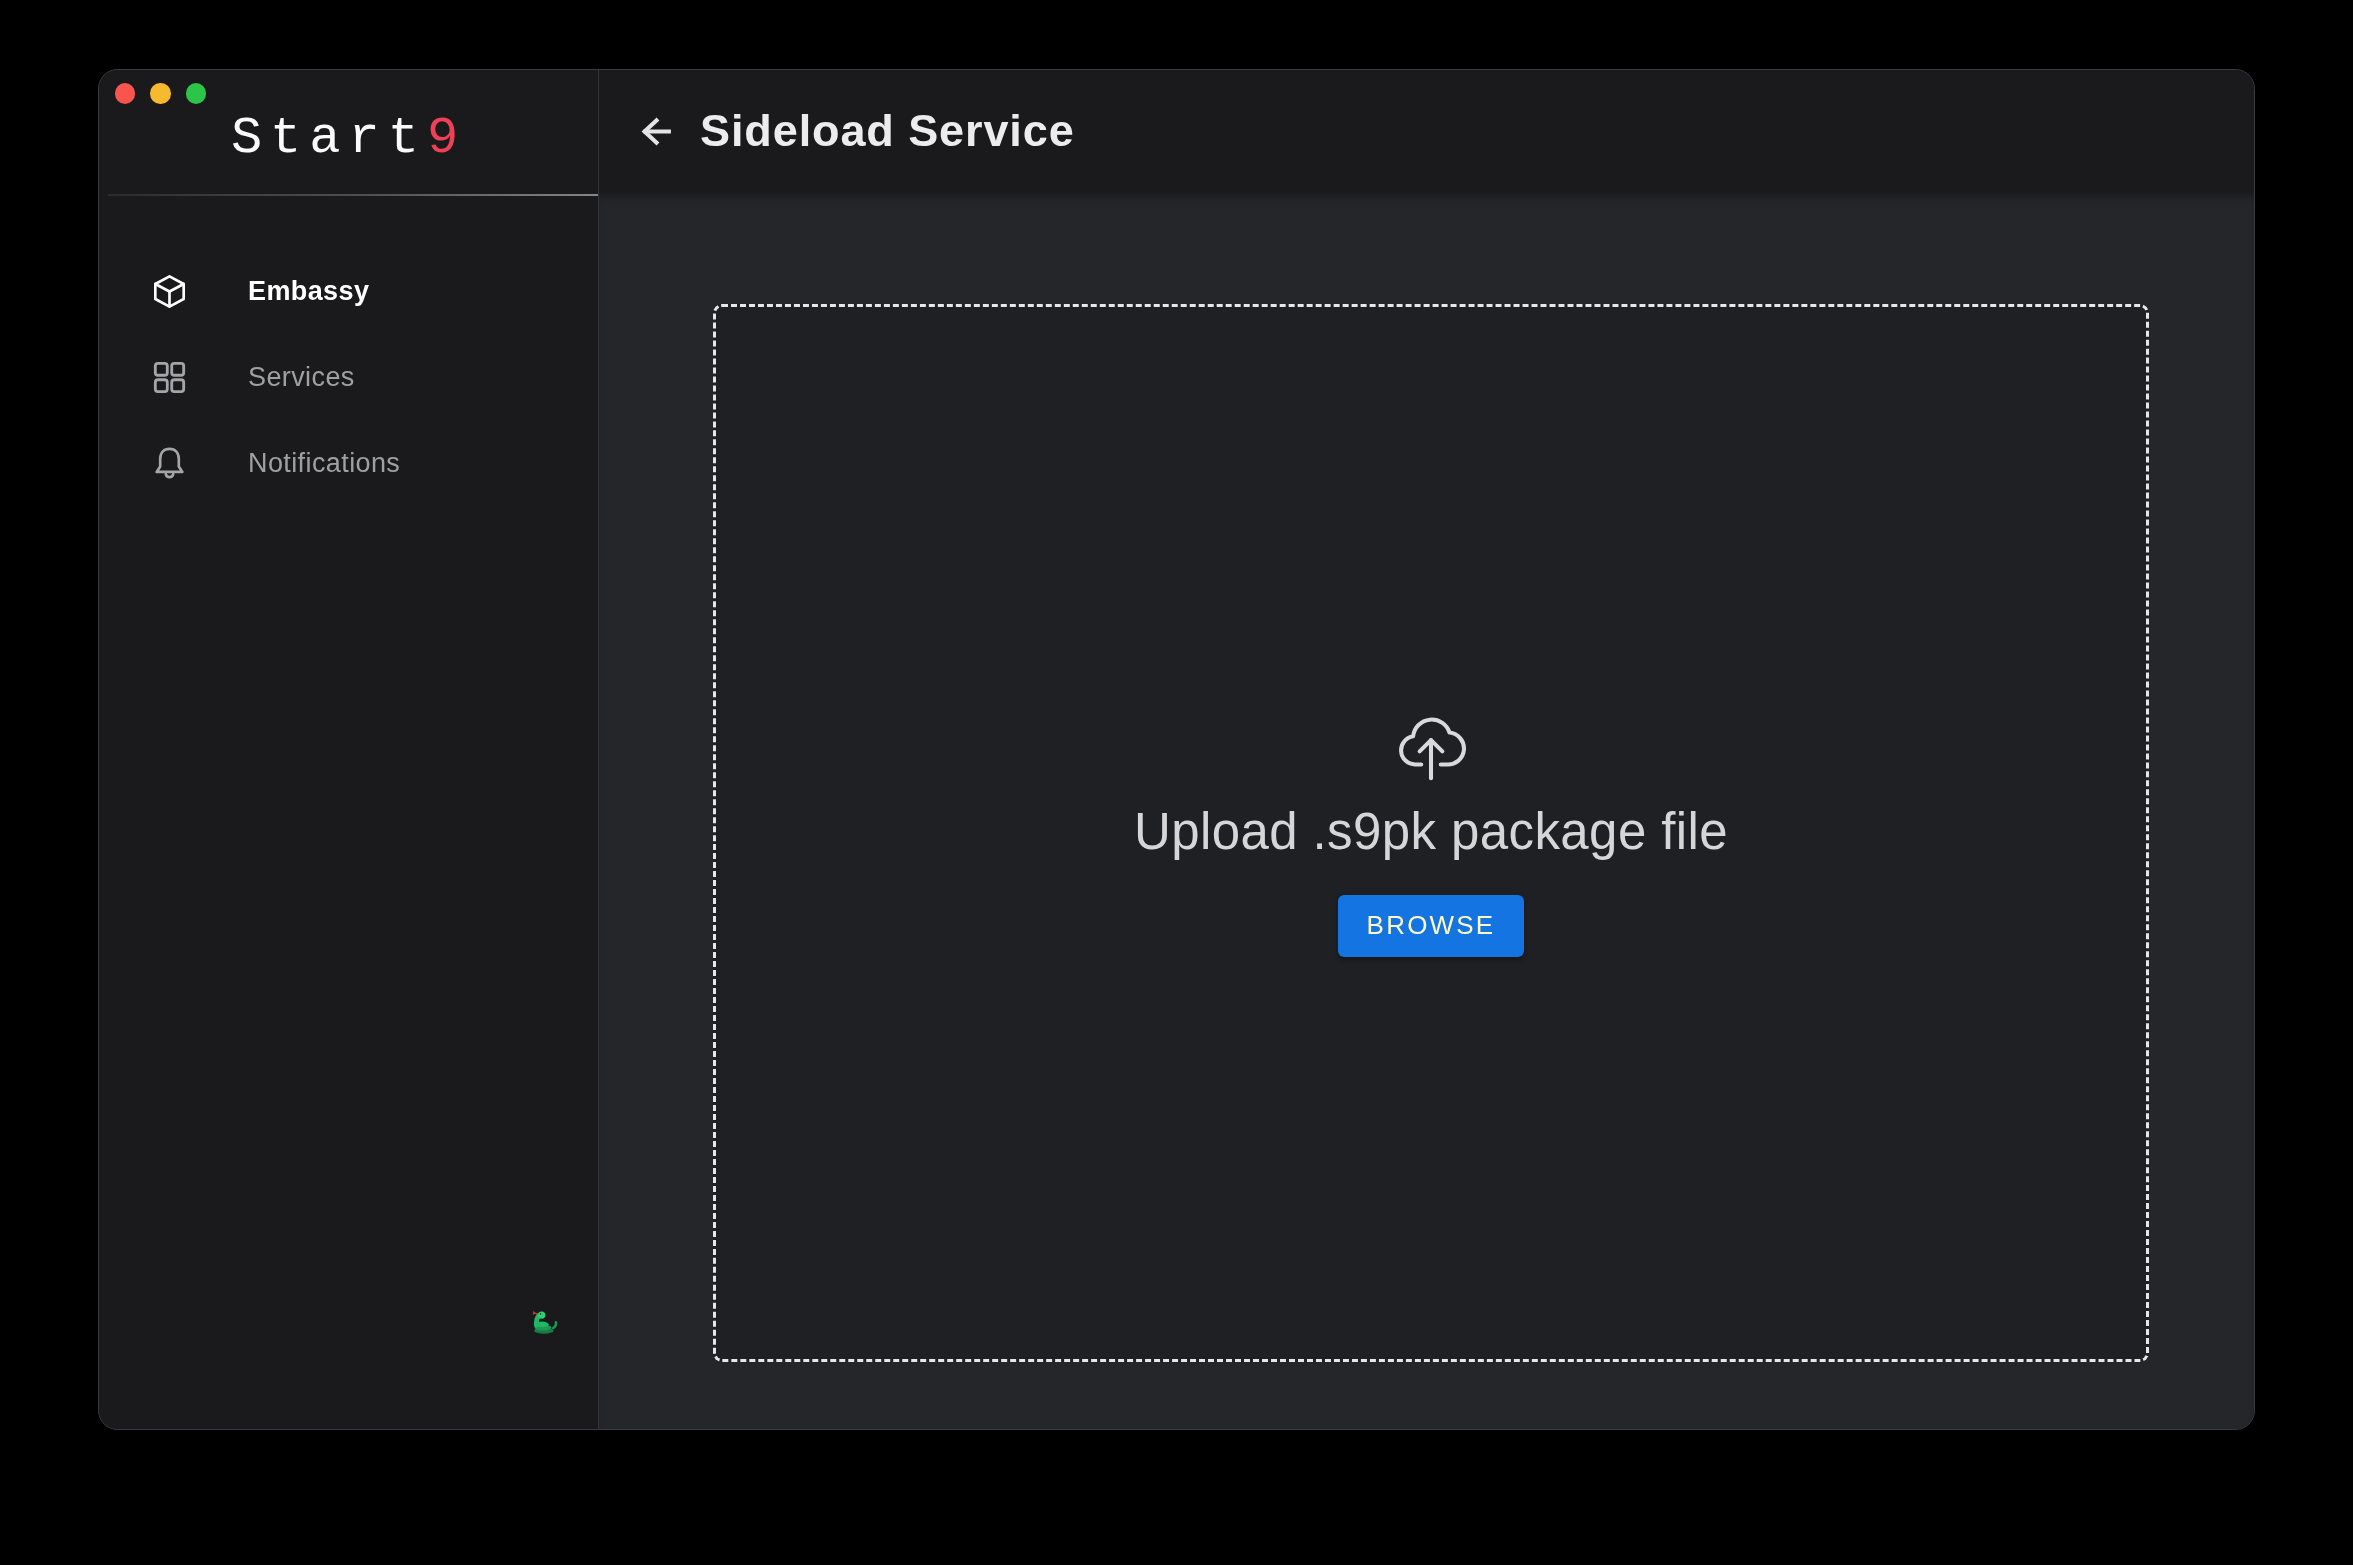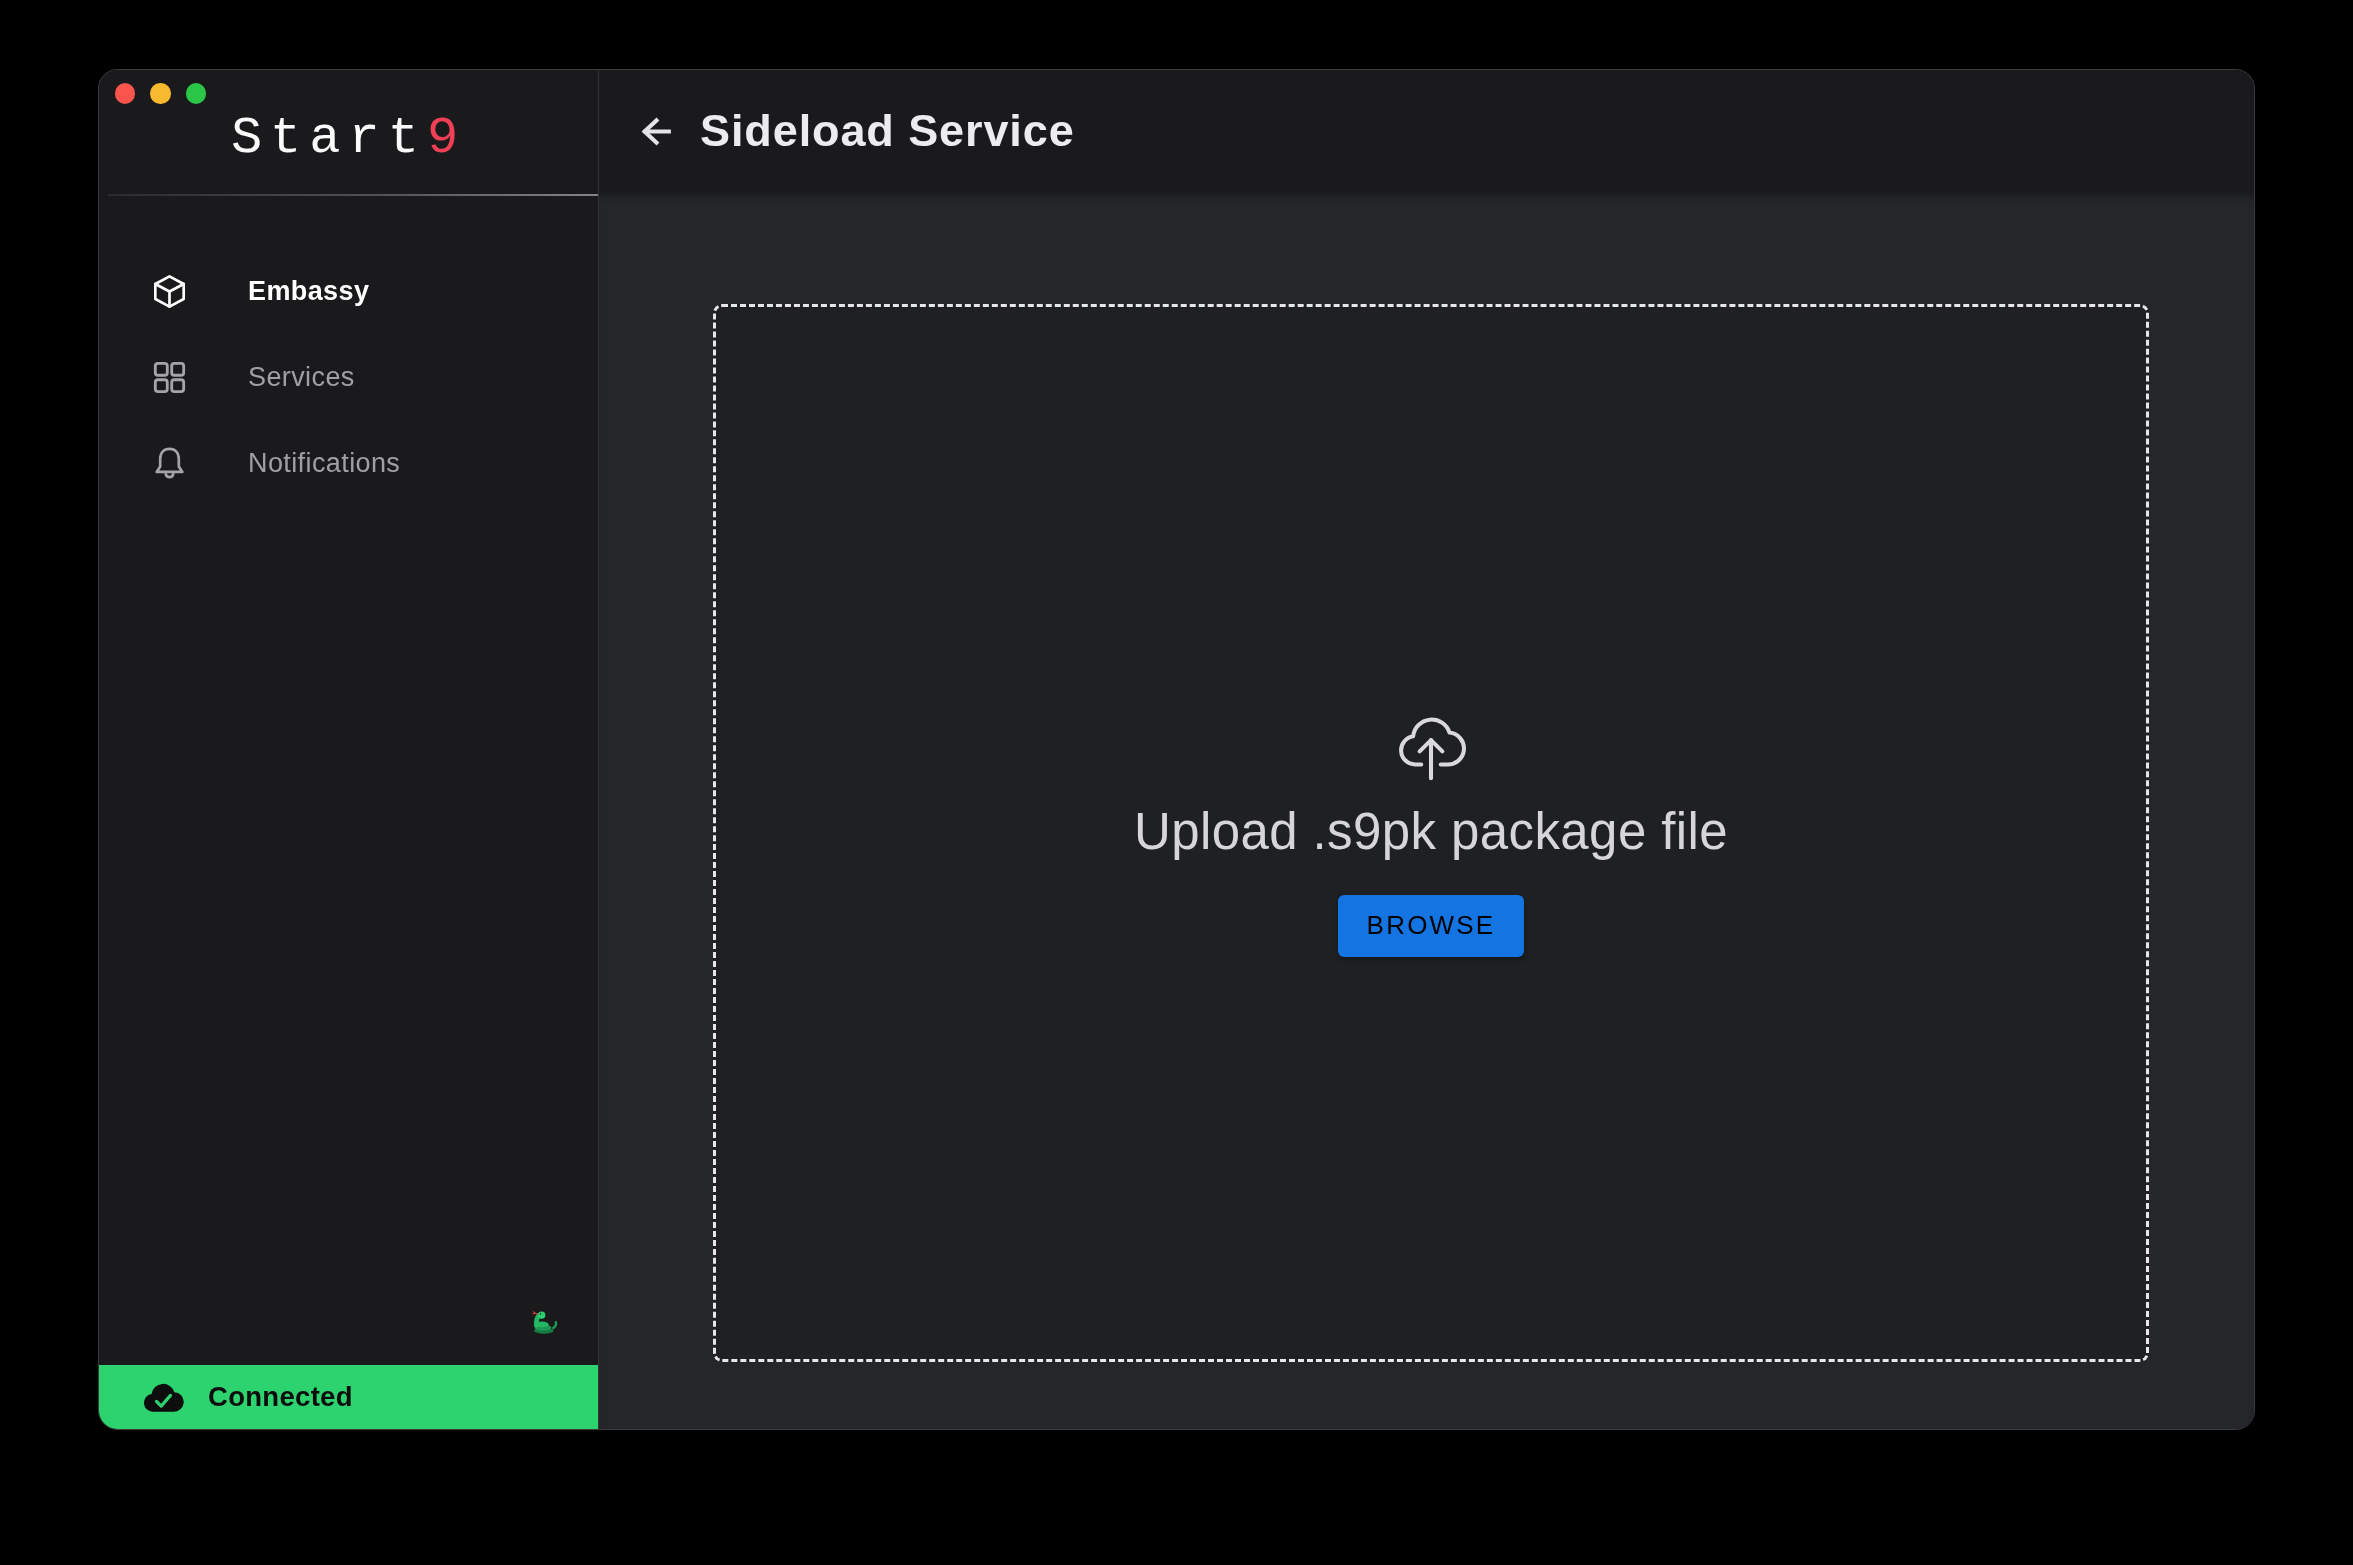--- a/index.html
+++ b/index.html
@@ -81,21 +81,21 @@
     position:absolute; left:114px; right:105px; top:112px; bottom:67px;
     border:3.6px dashed #e7e7e9; border-radius:9px; background:#1f2024;
     display:flex; flex-direction:column; align-items:center; justify-content:center;
     cursor:pointer;
   }
   .upload-icon { width:78px; height:71px; }
   .upload-label {
     margin-top:21px; color:#d6d6d8; font-size:51px; font-weight:300; letter-spacing:0.4px;
   }
   .browse-button {
-    margin-top:34px; background:#1374e2; color:#000000; border:none;
+    margin-top:34px; background:#1374e2; color:#fef9c3; border:none;
     font-family:"Liberation Sans", sans-serif;
     font-size:26px; letter-spacing:2.2px; padding:0 29px; height:62px;
     border-radius:6.2px; cursor:pointer; box-shadow:0 2.7px 5.3px rgba(0,0,0,0.3);
   }
 </style>
 </head>
 <body>
 
 <div class="window">
 
@@ -155,29 +155,20 @@
         <ellipse cx="18" cy="26.5" rx="9.5" ry="3.4" fill="#1c9a55"></ellipse>
         <ellipse cx="17" cy="23" rx="7.5" ry="3.2" fill="#23b763"></ellipse>
         <path d="M10.5 24 C10.5 17 11.5 12.5 15.5 12.5" stroke="#23b763" stroke-width="5.5" fill="none" stroke-linecap="round"></path>
         <circle cx="16.5" cy="12.5" r="4.2" fill="#2bd072"></circle>
         <circle cx="15.2" cy="11.2" r="0.8" fill="#111"></circle>
         <path d="M12.3 11.5 L8.8 10.2 M8.8 10.2 L7.2 8.8 M8.8 10.2 L7 11.3" stroke="#e0443a" stroke-width="1.2" fill="none" stroke-linecap="round"></path>
         <path d="M29.5 27 C32 25.5 33 23 32.5 20.5" stroke="#1c9a55" stroke-width="2.8" fill="none" stroke-linecap="round"></path>
       </svg>
     </span>
 
-    <div class="status-bar">
-      <span class="status-icon">
-        <svg viewBox="0 0 46 40">
-          <path d="M11.5 35 A9.5 9.5 0 0 1 10.2 16.1 A12.5 12.5 0 0 1 34.6 14.2 A8.8 8.8 0 0 1 34 35 Z" fill="#0c0d0c"></path>
-          <path d="M15.5 24 L20.5 29 L30.5 17.5" stroke="#2dd36f" stroke-width="3.4" fill="none" stroke-linecap="round" stroke-linejoin="round"></path>
-        </svg>
-      </span>
-      <span class="status-label">Connected</span>
-    </div>
 
   </aside>
 
   <section class="main">
 
     <header class="page-header">
       <span class="back-button">
         <svg viewBox="0 0 44 44" fill="none" stroke="#e4e4e6" stroke-width="4.6" stroke-linecap="square" stroke-linejoin="miter">
           <path d="M26.5 9.5 L13 22 L26.5 34.5"></path>
           <path d="M14 22 H40.5"></path>

